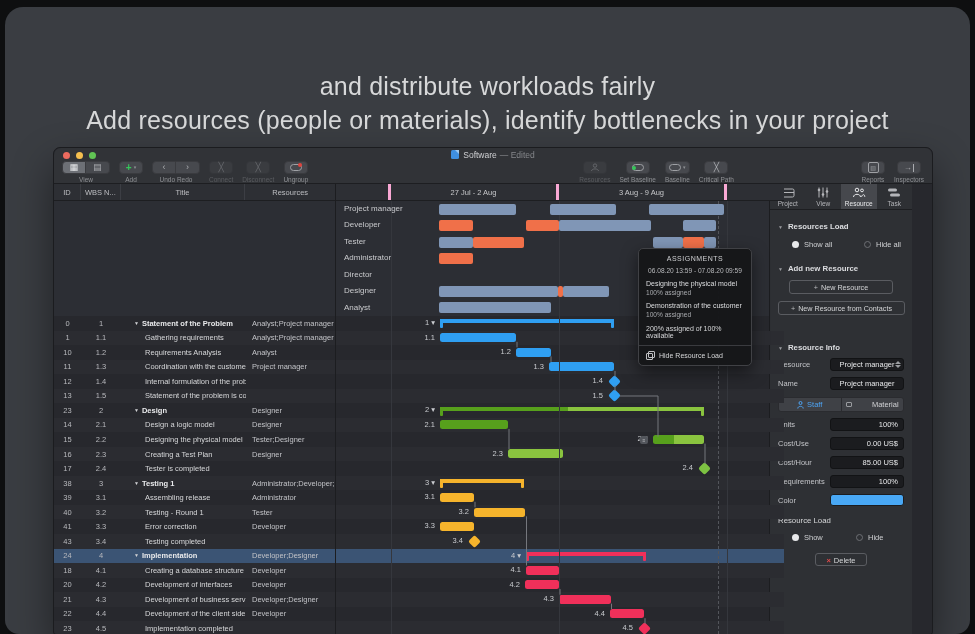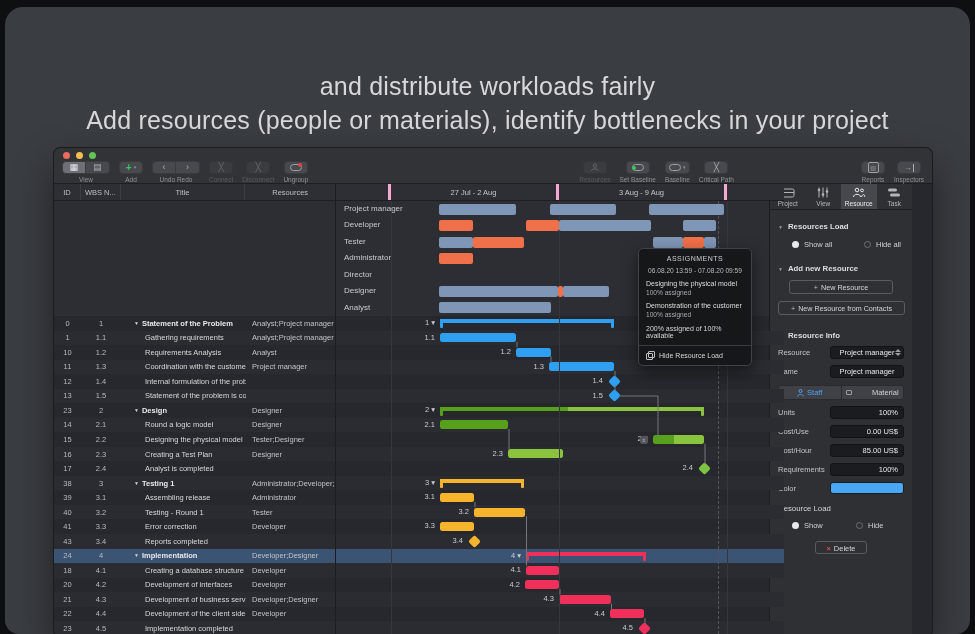--- a/index.html
+++ b/index.html
@@ -134,20 +134,21 @@
       <div>Add resources (people or materials), identify bottlenecks in your project</div>
     </div>
 
     <div class="window">
       <div class="chrome">
         <div class="traffic">
           <i style="background:#ec6a5e"></i>
           <i style="background:#f5bf4f"></i>
           <i style="background:#61c454"></i>
         </div>
+        <div class="win-title"><span class="doc-icon"></span><span>Software</span><span class="t-suffix">— Edited</span></div>
         <div class="toolbar">
           <div class="tgroup">
             <div class="tbtns">
               <span class="tbtn on">▦</span>
               <span class="tbtn">▤</span>
             </div>
             <span class="tlabel">View</span>
           </div>
           <div class="tgroup">
             <div class="tbtns">
@@ -291,39 +292,39 @@
               </div>
               <div class="trow">
                 <span class="c id">23</span>
                 <span class="c wbs">2</span>
                 <span class="c title sum"><i class="tri">▼</i>Design</span>
                 <span class="c res">Designer</span>
               </div>
               <div class="trow odd">
                 <span class="c id">14</span>
                 <span class="c wbs">2.1</span>
-                <span class="c title">Round a logic model</span>
+                <span class="c title">Design a logic model</span>
                 <span class="c res">Designer</span>
               </div>
               <div class="trow">
                 <span class="c id">15</span>
                 <span class="c wbs">2.2</span>
                 <span class="c title">Designing the physical model</span>
                 <span class="c res">Tester;Designer</span>
               </div>
               <div class="trow odd">
                 <span class="c id">16</span>
                 <span class="c wbs">2.3</span>
                 <span class="c title">Creating a Test Plan</span>
                 <span class="c res">Designer</span>
               </div>
               <div class="trow">
                 <span class="c id">17</span>
                 <span class="c wbs">2.4</span>
-                <span class="c title">Analyst is completed</span>
+                <span class="c title">Tester is completed</span>
                 <span class="c res"></span>
               </div>
               <div class="trow odd">
                 <span class="c id">38</span>
                 <span class="c wbs">3</span>
                 <span class="c title sum"><i class="tri">▼</i>Testing 1</span>
                 <span class="c res">Administrator;Developer;...</span>
               </div>
               <div class="trow">
                 <span class="c id">39</span>
@@ -339,21 +340,21 @@
               </div>
               <div class="trow">
                 <span class="c id">41</span>
                 <span class="c wbs">3.3</span>
                 <span class="c title">Error correction</span>
                 <span class="c res">Developer</span>
               </div>
               <div class="trow odd">
                 <span class="c id">43</span>
                 <span class="c wbs">3.4</span>
-                <span class="c title">Reports completed</span>
+                <span class="c title">Testing completed</span>
                 <span class="c res"></span>
               </div>
               <div class="trow sel">
                 <span class="c id">24</span>
                 <span class="c wbs">4</span>
                 <span class="c title sum"><i class="tri">▼</i>Implementation</span>
                 <span class="c res">Developer;Designer</span>
               </div>
               <div class="trow odd">
                 <span class="c id">18</span>
@@ -632,21 +633,21 @@
                 </span>
             </div>
 
             <div class="sechdr" style="margin-top:15px">
                 <span class="d">▼</span>
                 <span>Add new Resource</span>
               </div>
             <button class="pbtn" style="width:104px"><span class="plus">+</span><span>New Resource</span></button>
             <button class="pbtn" style="width:127px"><span class="plus">+</span><span>New Resource from Contacts</span></button>
 
-            <div class="sechdr" style="margin-top:16px">
+            <div class="sechdr" style="margin-top:28px">
                 <span class="d">▼</span>
                 <span>Resource Info</span>
               </div>
 
             <div class="formrow">
               <span class="flabel">Resource</span>
               <span class="ffield dd"><span>Project manager</span><span class="stepper">
                     <i class="up"></i>
                     <i class="dn"></i>
                   </span></span>

